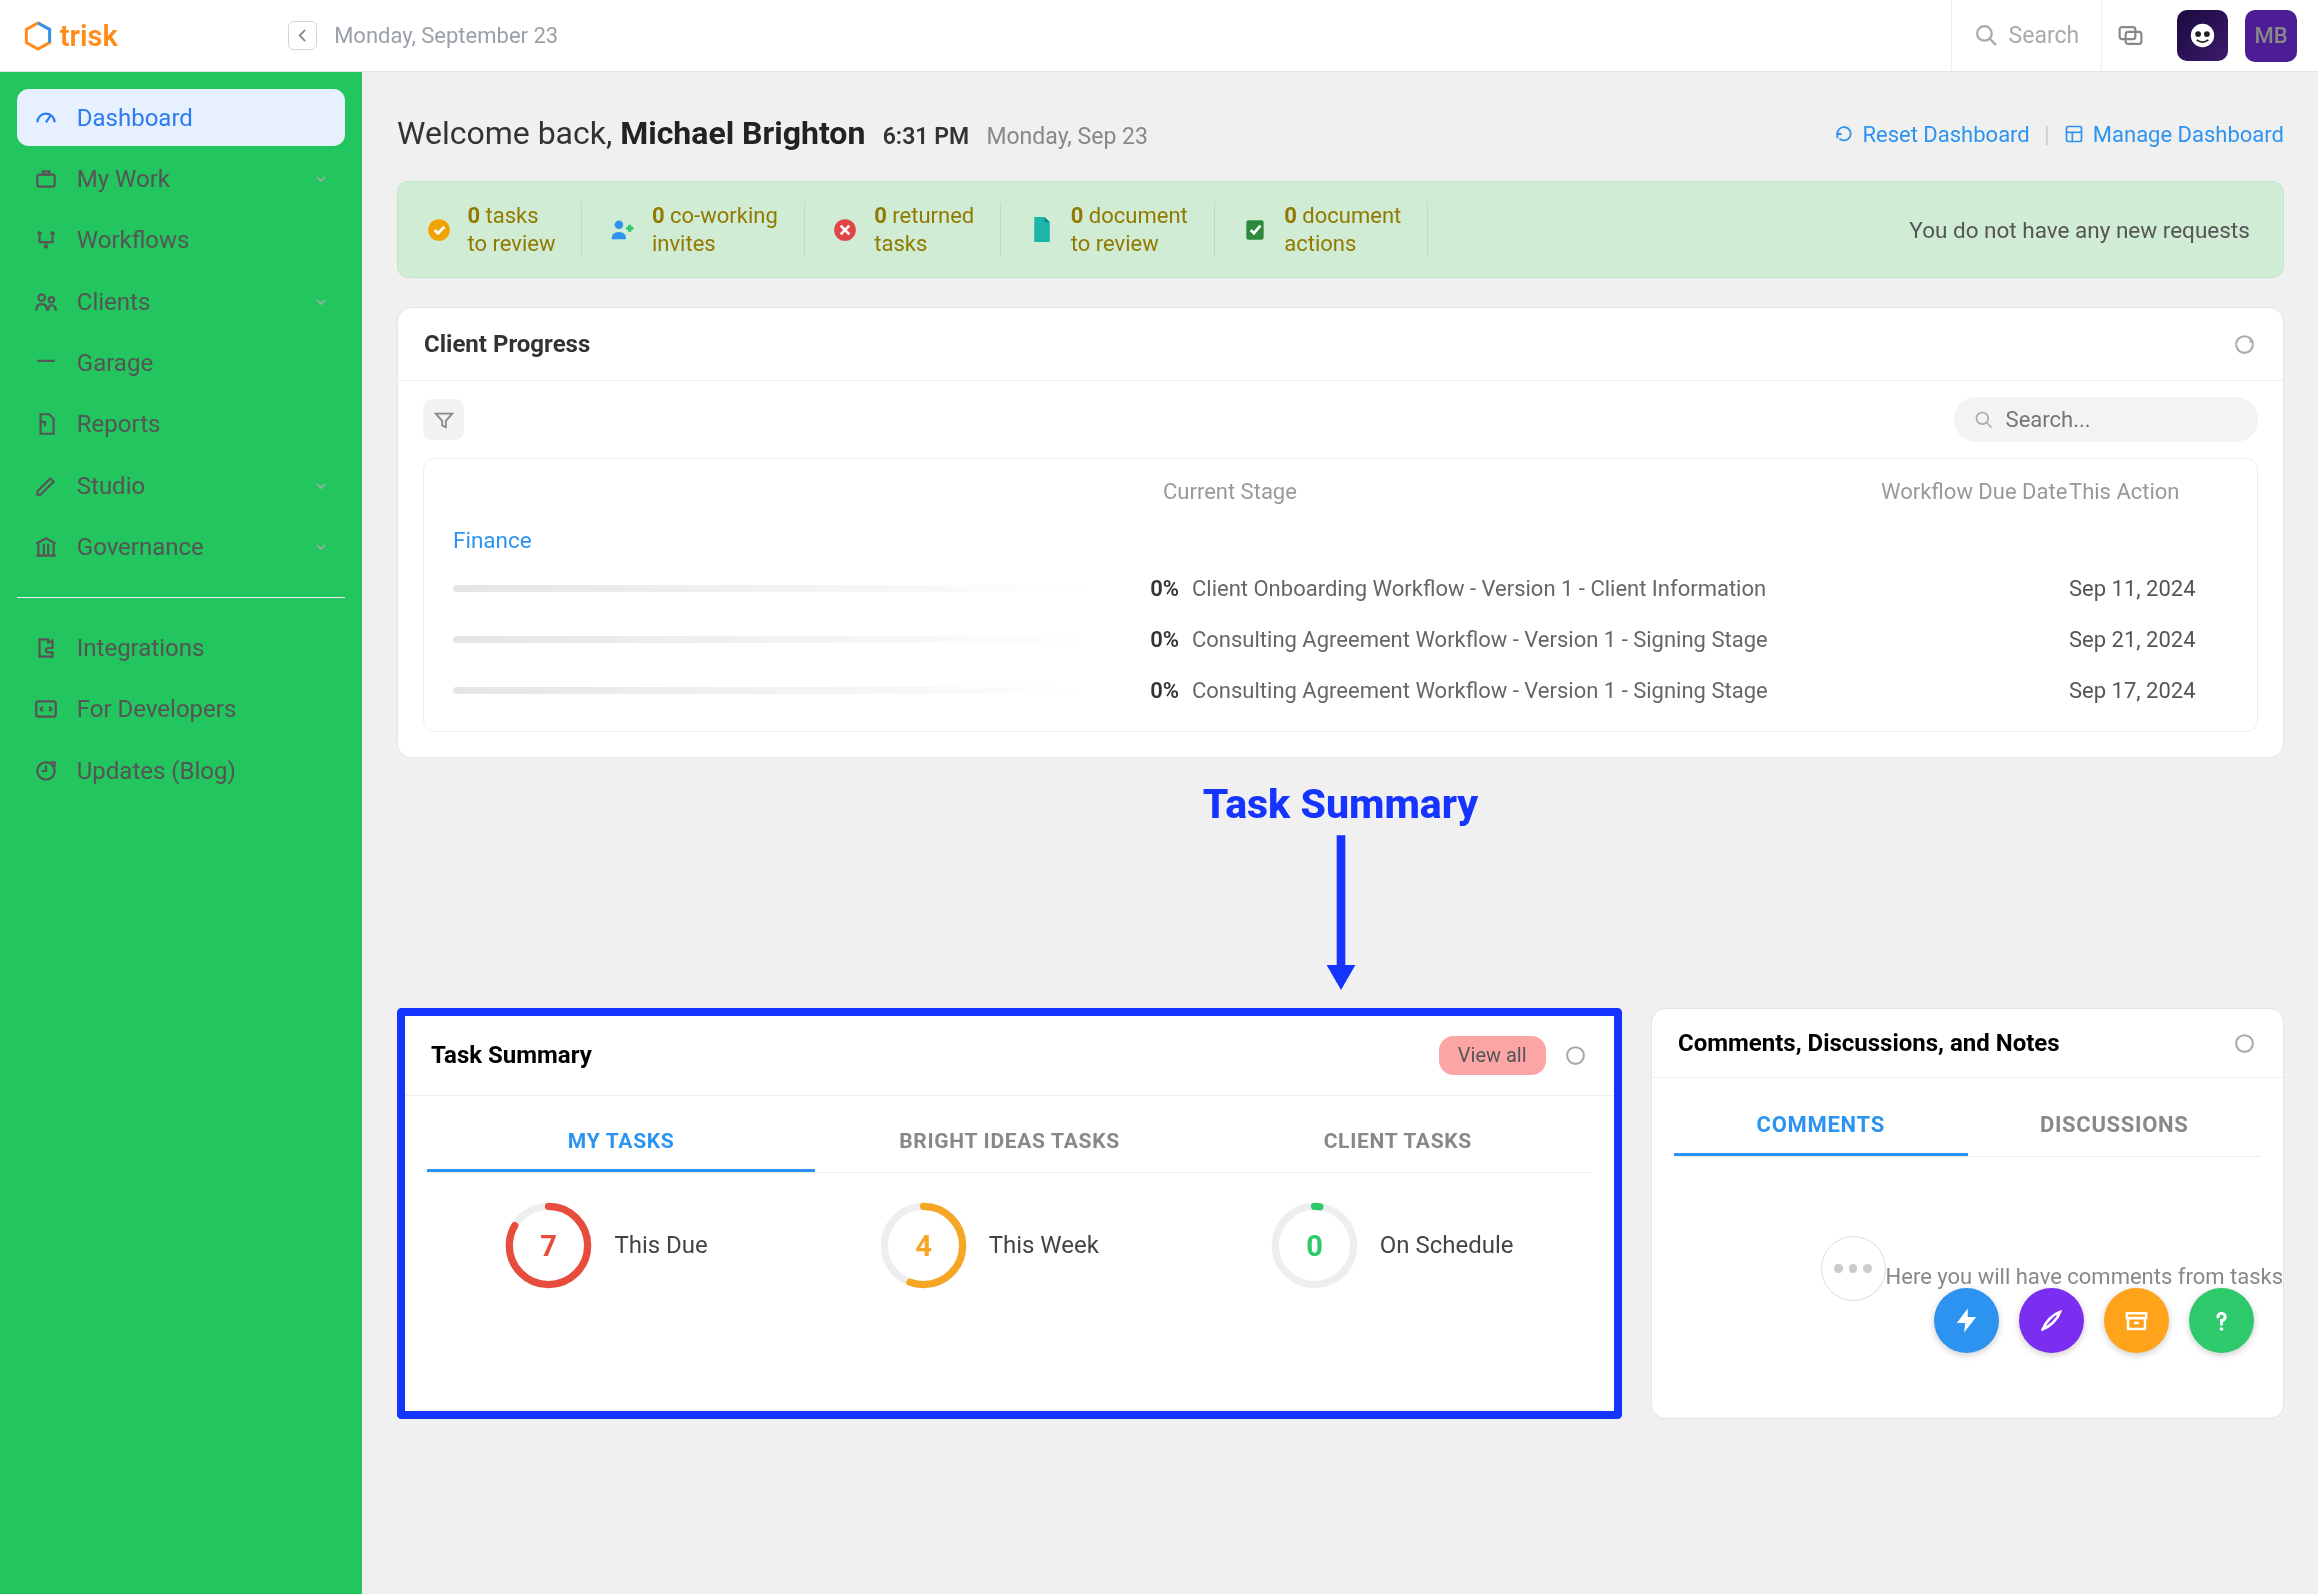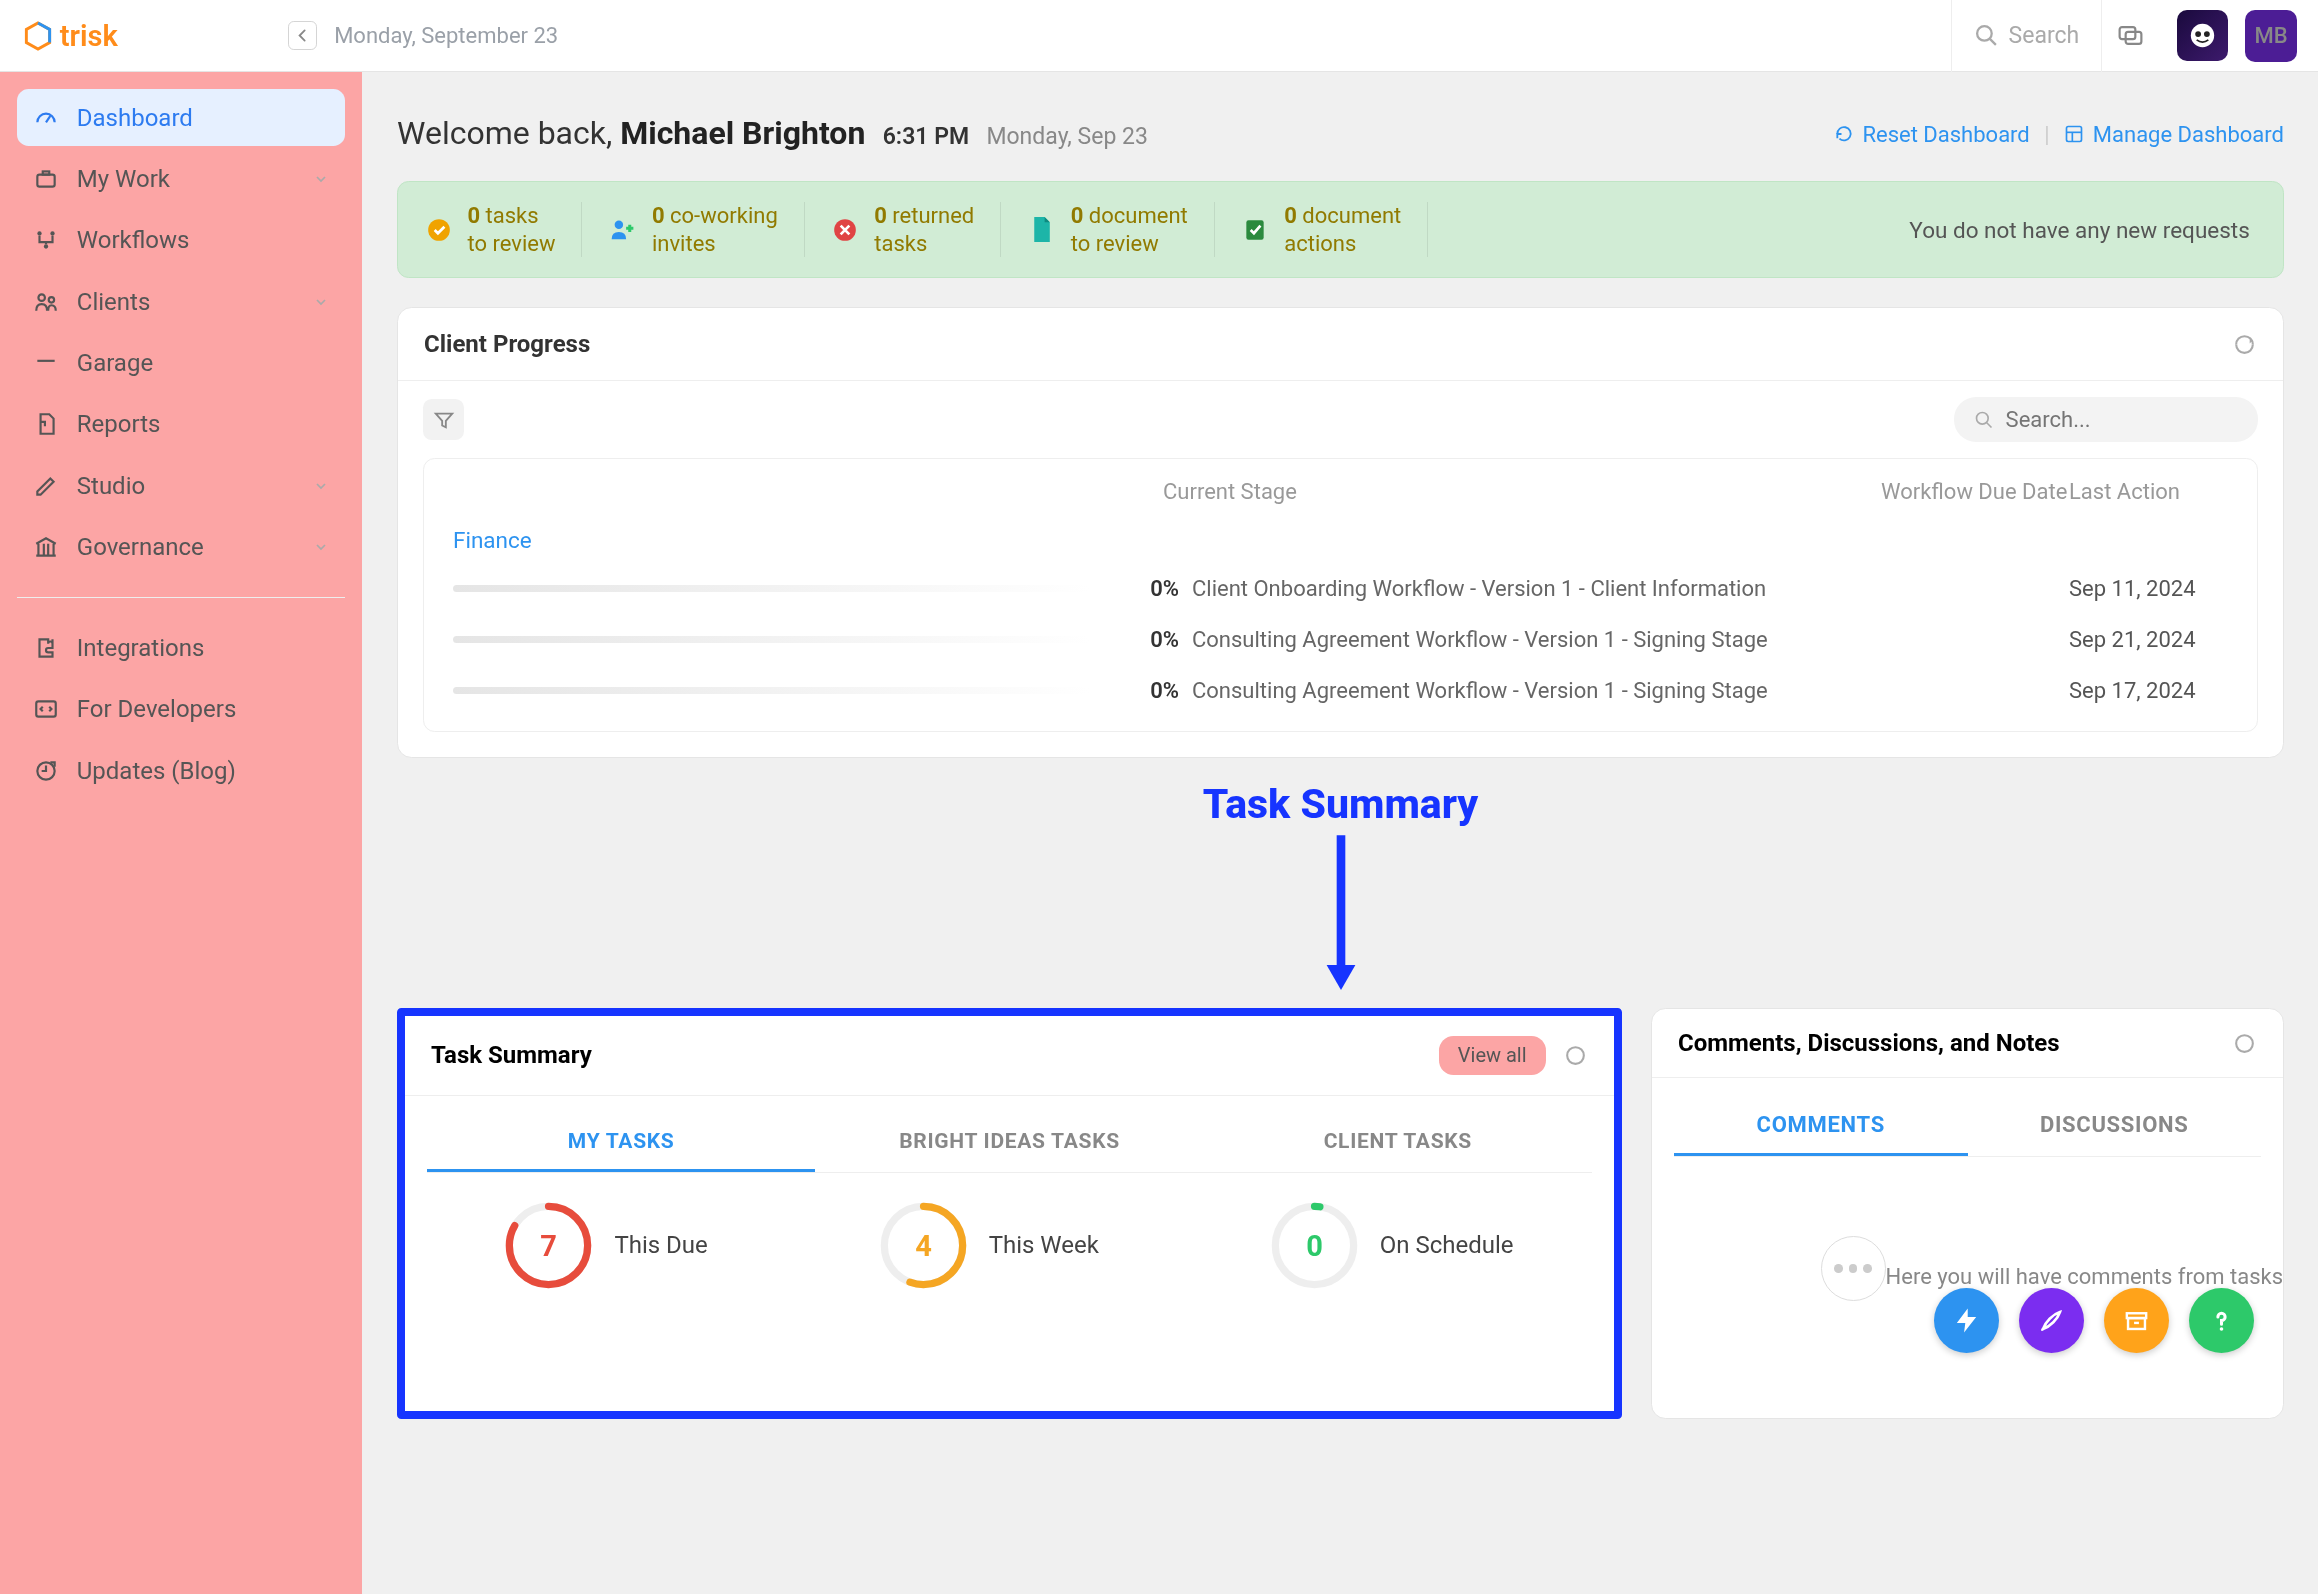--- a/index.html
+++ b/index.html
@@ -11,21 +11,21 @@
 .navback { margin-left: 170px; display: flex; align-items: center; gap: 17.4px; }
 .navback-btn { width: 29px; height: 29px; border: 0.7px solid #d5d5d5; border-radius: 5.8px; display: flex; align-items: center; justify-content: center; color: #888; cursor: pointer; }
 .navback-date { font-size: 22px; color: #9aa0a8; }
 .topbar-right { margin-left: auto; display: flex; align-items: center; gap: 0; }
 .search-area { display: flex; align-items: center; gap: 10px; padding: 0 22px; border-left: 0.7px solid #eee; height: 72px; color: #aaa; font-size: 23px; }
 .icon-btn { width: 58px; height: 72px; display: flex; align-items: center; justify-content: center; border-left: 0.7px solid #eee; cursor: pointer; color: #888; }
 .avatar-square { width: 51px; height: 51px; border-radius: 10px; background: linear-gradient(135deg,#1a0a3d,#3d1a6d); display: flex; align-items: center; justify-content: center; margin-left: 17.4px; }
 .user-badge { width: 52px; height: 52px; border-radius: 10px; background: #4c1d95; display: flex; align-items: center; justify-content: center; color: #888; font-size: 22px; font-weight: 500; margin-left: 17.4px; }
 
 .layout { display: flex; height: calc(100% - 72px); }
-.sidebar { width: 362px; background: #fca5a5; padding: 17.4px 17.4px; display: flex; flex-direction: column; gap: 4.3px; }
+.sidebar { width: 362px; background: #22c55e; padding: 17.4px 17.4px; display: flex; flex-direction: column; gap: 4.3px; }
 .side-item { display: flex; align-items: center; gap: 17.4px; padding: 14.5px 16px; border-radius: 11.6px; cursor: pointer; color: #555; font-size: 24px; }
 .side-item.active { background: #e6f0ff; color: #2d7bf0; }
 .side-item .chev { margin-left: auto; color: #aaa; }
 .side-icon { width: 26px; height: 26px; display: inline-flex; align-items: center; justify-content: center; flex-shrink: 0; }
 .side-sep { height: 0.7px; background: #eee; margin: 17.4px 0; }
 
 .main { flex: 1; padding: 42px 35px; overflow: auto; }
 .welcome-line { display: flex; align-items: baseline; gap: 17.4px; }
 .welcome-text { font-size: 32px; color: #333; }
 .welcome-text strong { font-weight: 700; color: #222; }
@@ -378,21 +378,21 @@
               </svg>
             </span>
           <input placeholder="Search..." style="">
         </div>
       </div>
       <div class="cp-inner">
         <div class="cp-hdr">
           <span class="cat-link">Finance</span>
           <span>Current Stage</span>
           <span>Workflow Due Date</span>
-          <span>Last Action</span>
+          <span>This Action</span>
         </div>
         <div id="cp-rows">
             <div class="cp-row">
               <div class="cp-bar"></div>
               <div class="cp-pct">0%</div>
               <div class="cp-stage">Client Onboarding Workflow - Version 1 - Client Information</div>
               <div></div>
               <div class="cp-date">Sep 11, 2024</div>
             </div>
             <div class="cp-row">

